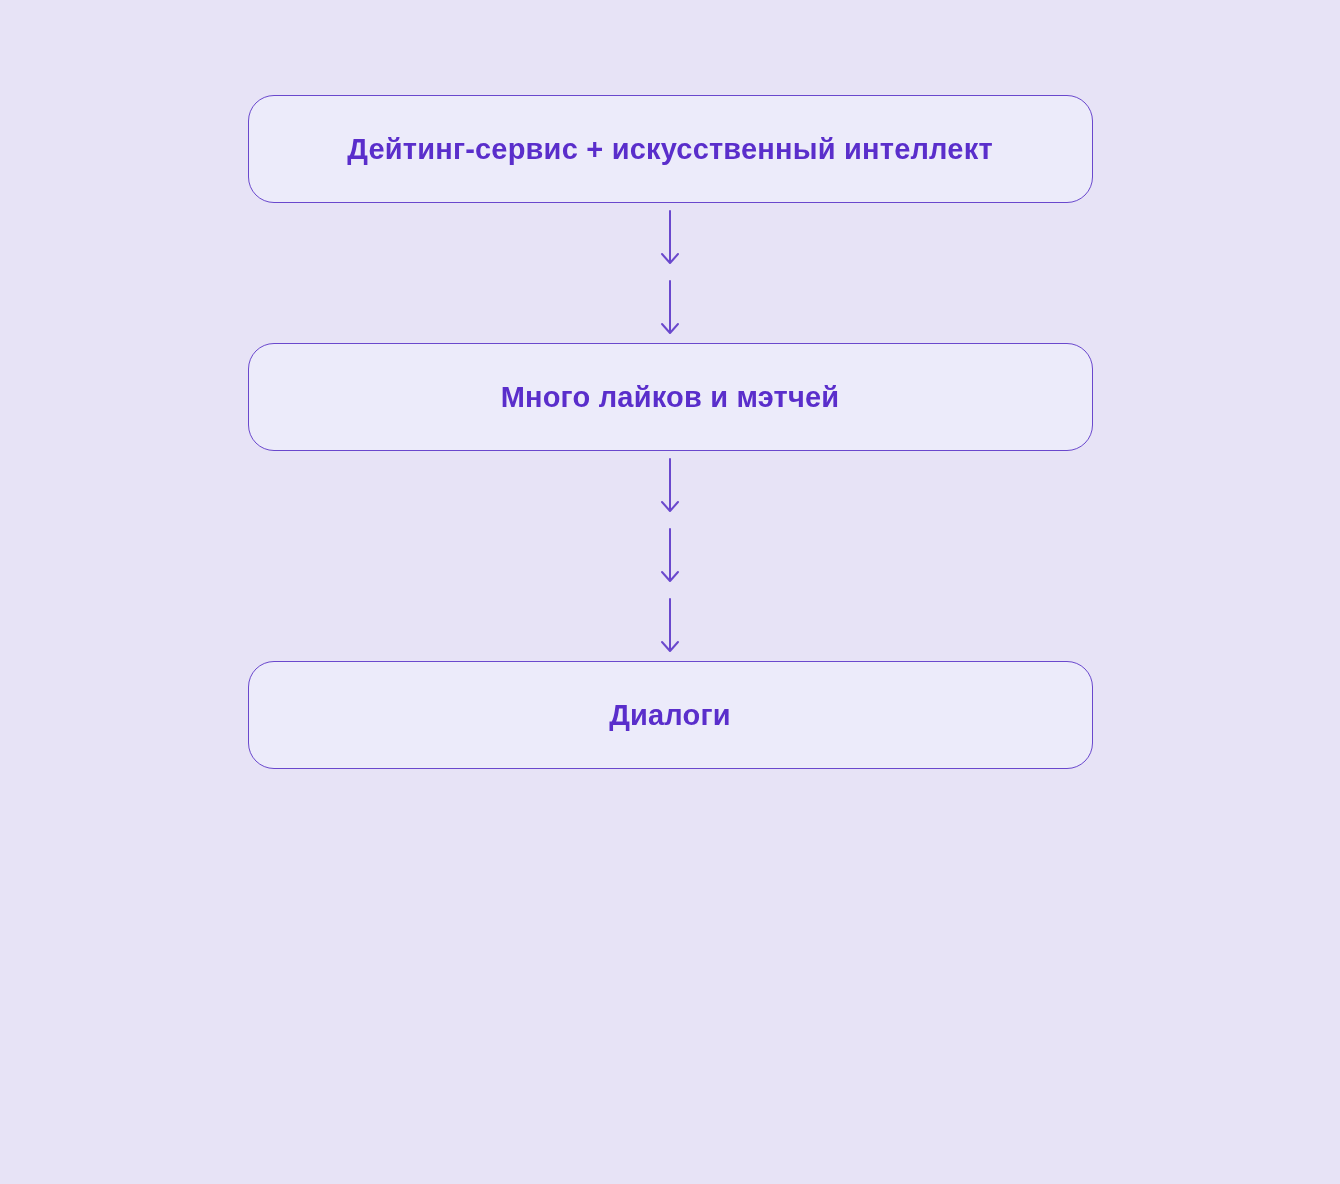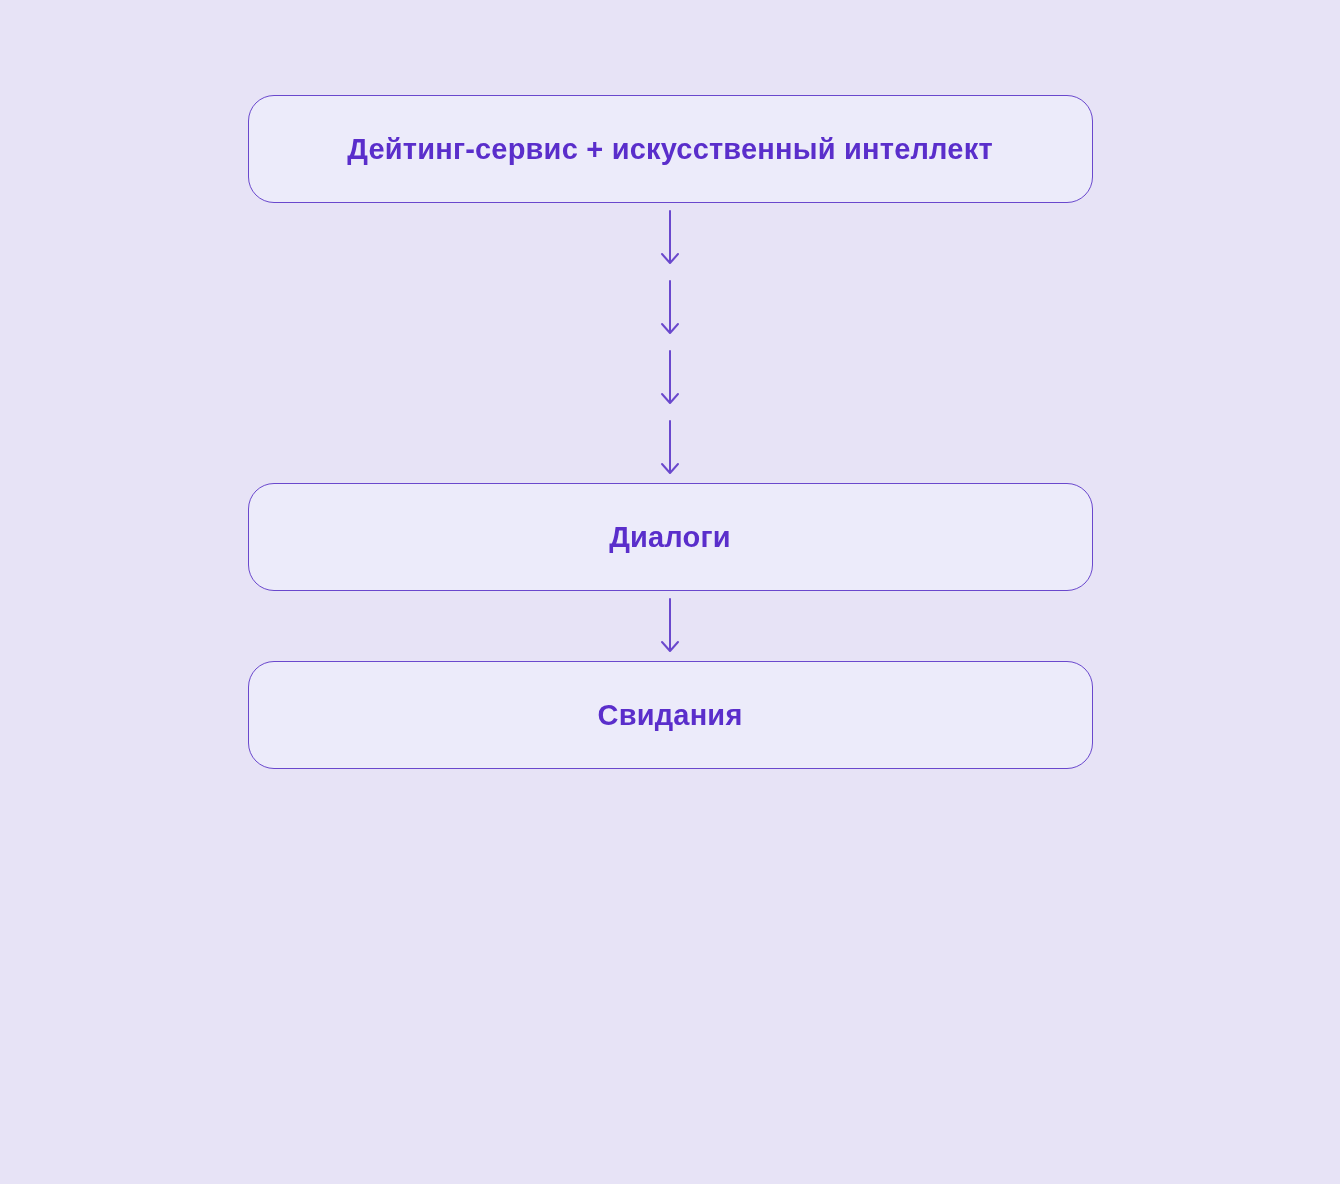--- a/index.html
+++ b/index.html
@@ -80,44 +80,44 @@
   </div>
 
 
   <div class="arrow-wrap">
     <svg class="arrow-svg" width="22" height="56" viewBox="0 0 22 56">
       <line x1="11" y1="1" x2="11" y2="52"></line>
       <polyline points="3,44 11,53 19,44"></polyline>
     </svg>
   </div>
 
+  <div class="node">
+    <div class="node-label">Много лайков и мэтчей</div>
+  </div>
+
+  <div class="arrow-wrap">
+    <svg class="arrow-svg" width="22" height="56" viewBox="0 0 22 56">
+      <line x1="11" y1="1" x2="11" y2="52"></line>
+      <polyline points="3,44 11,53 19,44"></polyline>
+    </svg>
+  </div>
+
 
   <div class="arrow-wrap">
     <svg class="arrow-svg" width="22" height="56" viewBox="0 0 22 56">
       <line x1="11" y1="1" x2="11" y2="52"></line>
       <polyline points="3,44 11,53 19,44"></polyline>
     </svg>
   </div>
 
 
   <div class="arrow-wrap">
     <svg class="arrow-svg" width="22" height="56" viewBox="0 0 22 56">
       <line x1="11" y1="1" x2="11" y2="52"></line>
       <polyline points="3,44 11,53 19,44"></polyline>
     </svg>
   </div>
 
   <div class="node">
     <div class="node-label">Диалоги</div>
   </div>
 
-  <div class="arrow-wrap">
-    <svg class="arrow-svg" width="22" height="56" viewBox="0 0 22 56">
-      <line x1="11" y1="1" x2="11" y2="52"></line>
-      <polyline points="3,44 11,53 19,44"></polyline>
-    </svg>
-  </div>
-
-  <div class="node">
-    <div class="node-label">Свидания</div>
-  </div>
-
 </div>
 
 </body></html>

